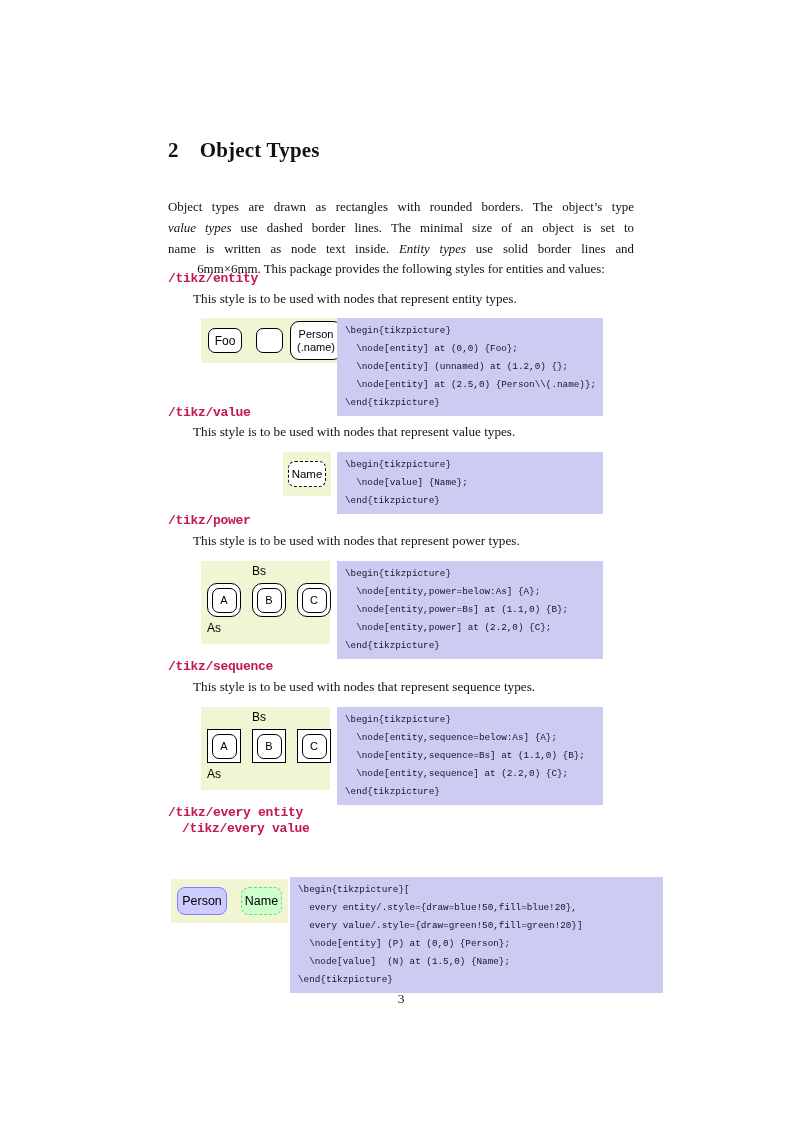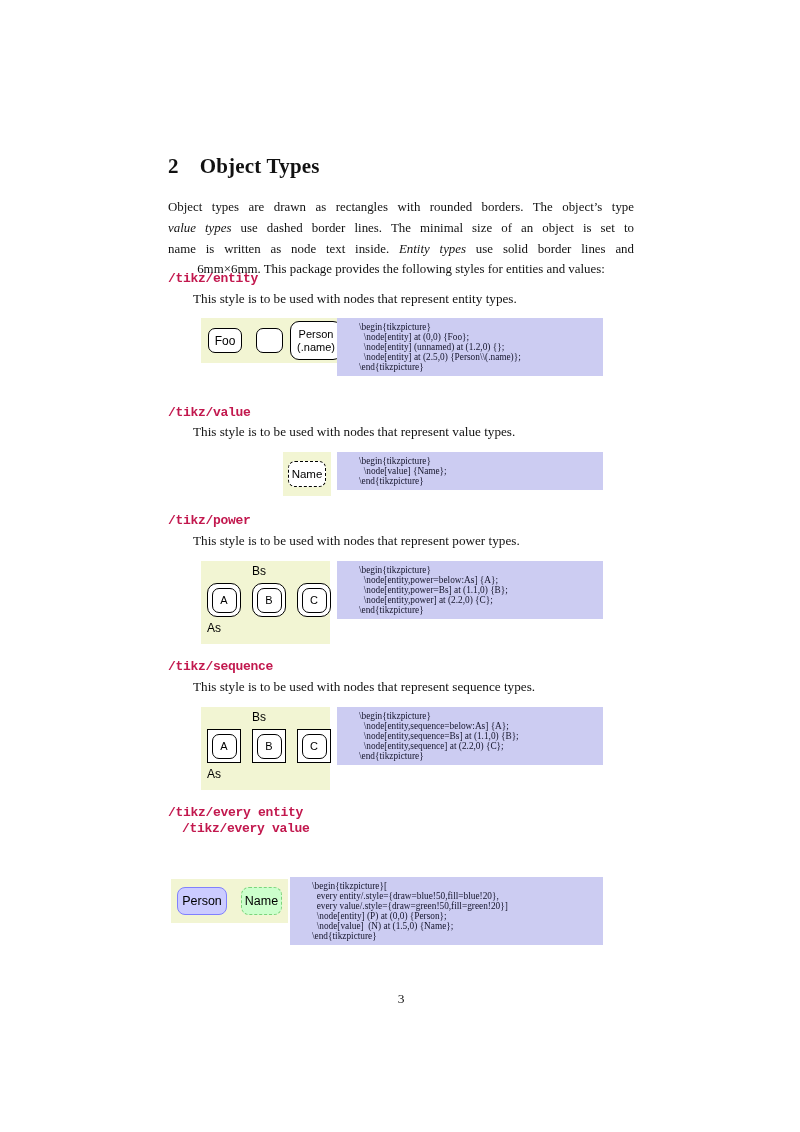--- a/index.html
+++ b/index.html
@@ -1,20 +1,20 @@
 <!DOCTYPE html>
 <html style="--figure-bg: #f2f5d3; --code-bg: #ccccf2; --declaration-red: #c2184e; --entity-blue-border: #8080ff; --entity-blue-fill: #ccccff; --value-green-border: #7cd47c; --value-green-fill: #ccffcc;"><head>
 <meta charset="utf-8">
 <style>
   html,body { margin:0; padding:0; background:#ffffff; }
   .page {
     position:relative; width:800px; height:1132px; background:#ffffff;
     font-family:"Liberation Serif", serif; color:#111; overflow:hidden;
   }
-  .heading { position:absolute; left:168px; top:154px; font-size:21px; font-weight:bold; letter-spacing:0.2px;text-align:center; }
+  .heading { position:absolute; left:168px; top:138px; font-size:21px; font-weight:bold; letter-spacing:0.2px;text-align:center; }
   .heading .num { margin-right:21px; }
 
   .intro { position:absolute; left:168px; top:197px; width:466px; font-size:12.9px; line-height:20.8px; }
   .jline { text-align:justify; text-align-last:justify; }
   .lline { text-align:center; }
   .em { font-style:italic; }
 
   .decl {
     position:absolute; font-family:"Liberation Mono", monospace; font-weight:bold;
     font-size:13px; color:var(--declaration-red,#c2184e); letter-spacing:-0.3px; white-space:nowrap;
@@ -58,28 +58,28 @@
     left:6px; top:8px; width:50px; height:28px; border-radius:8px; font-size:12.5px;
     border:1.3px solid var(--entity-blue-border,#8080ff); background:var(--entity-blue-fill,#ccccff);
   }
   .n-ename {
     left:70px; top:8px; width:41px; height:28px; border-radius:8px; font-size:12.5px;
     border:1.3px dashed var(--value-green-border,#7cd47c); background:var(--value-green-fill,#ccffcc);
   }
 
   .code {
     position:absolute; box-sizing:border-box; margin:0;
-    font-family:Liberation Serif, serif; font-size:9.3px; line-height:10px;
-    background:var(--code-bg,#ccccf2); color:#14142a; padding:4px 22px; white-space:pre;
+    font-family:Liberation Mono, monospace; font-size:9.3px; line-height:18px;
+    background:var(--code-bg,#ccccf2); color:#14142a; padding:4px 8px; white-space:pre;
   }
   .c-entity { left:337px; top:318px; width:266px; }
   .c-value  { left:337px; top:452px; width:266px; }
   .c-power  { left:337px; top:561px; width:266px; }
   .c-seq    { left:337px; top:707px; width:266px; }
-  .c-every  { left:290px; top:877px; width:313px; }
+  .c-every  { left:290px; top:877px; width:373px; }
 
   .d-entity { left:168px; top:271px; } .ds-entity { left:193px; top:291px; }
   .d-value  { left:168px; top:405px; } .ds-value  { left:193px; top:424px; }
   .d-power  { left:168px; top:513px; } .ds-power  { left:193px; top:533px; }
   .d-seq    { left:168px; top:659px; } .ds-seq    { left:193px; top:679px; }
   .d-every1 { left:168px; top:805px; } .d-every2  { left:168px; top:821px;margin-left:14px; }
   .ds-every { left:193px; top:839px; width:441px; }
 
   .pageno { position:absolute; left:168px; top:991px; width:466px; text-align:center; font-size:13.5px; }
 </style>

